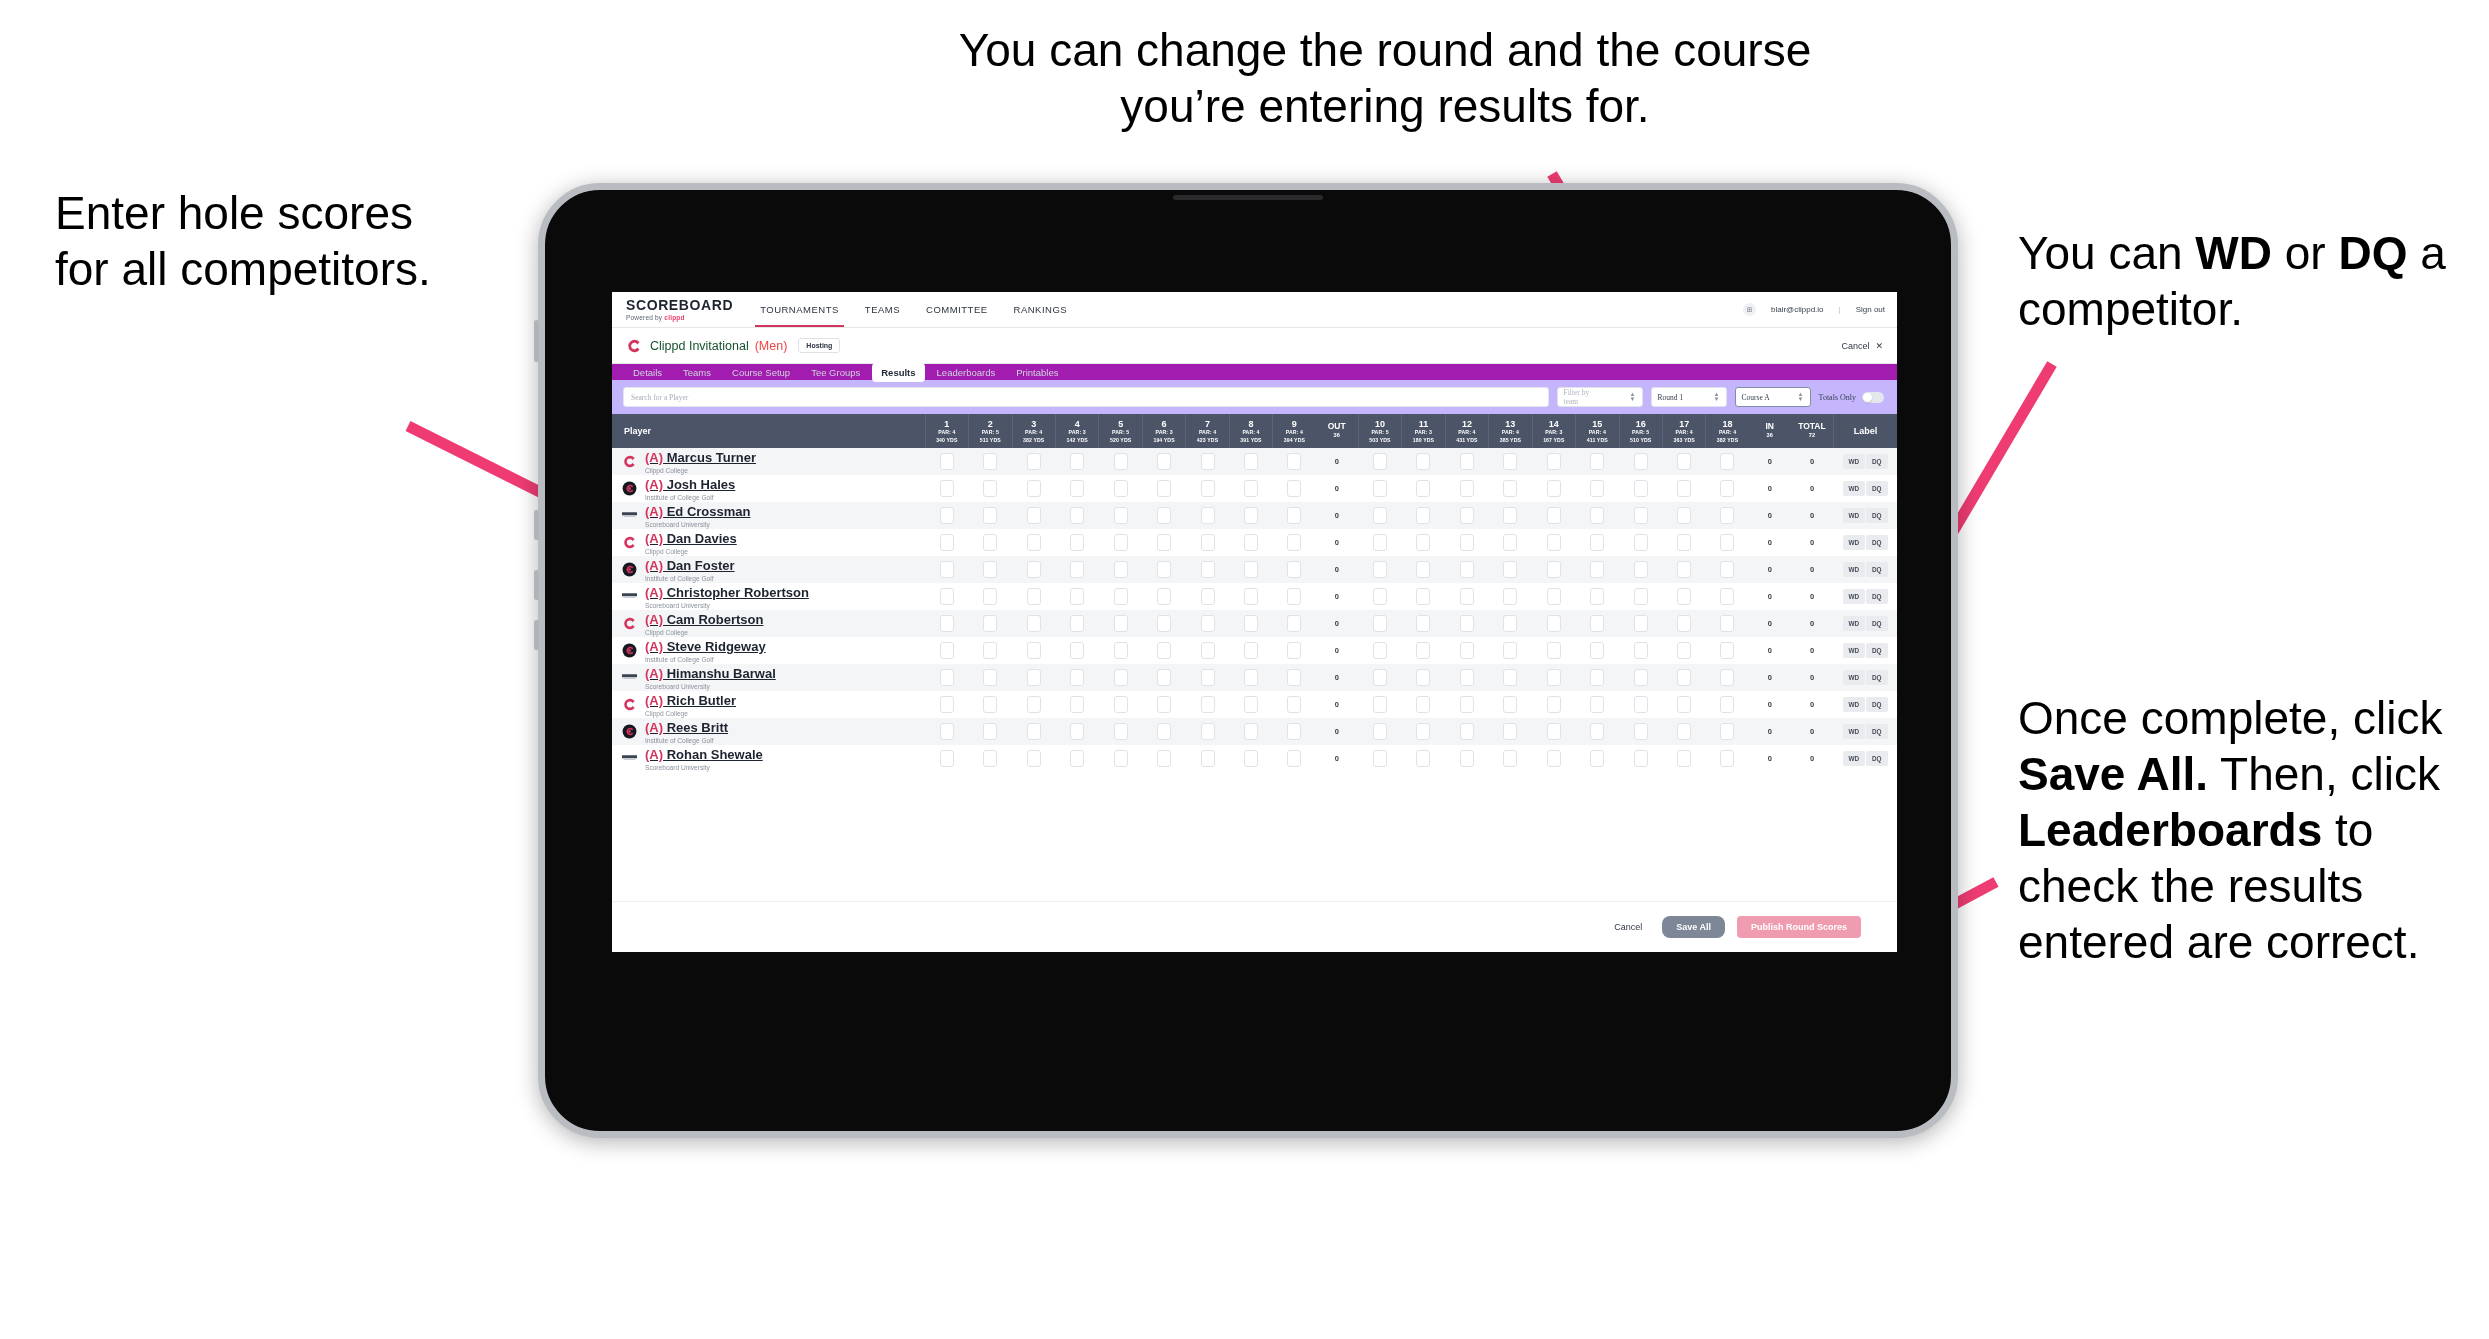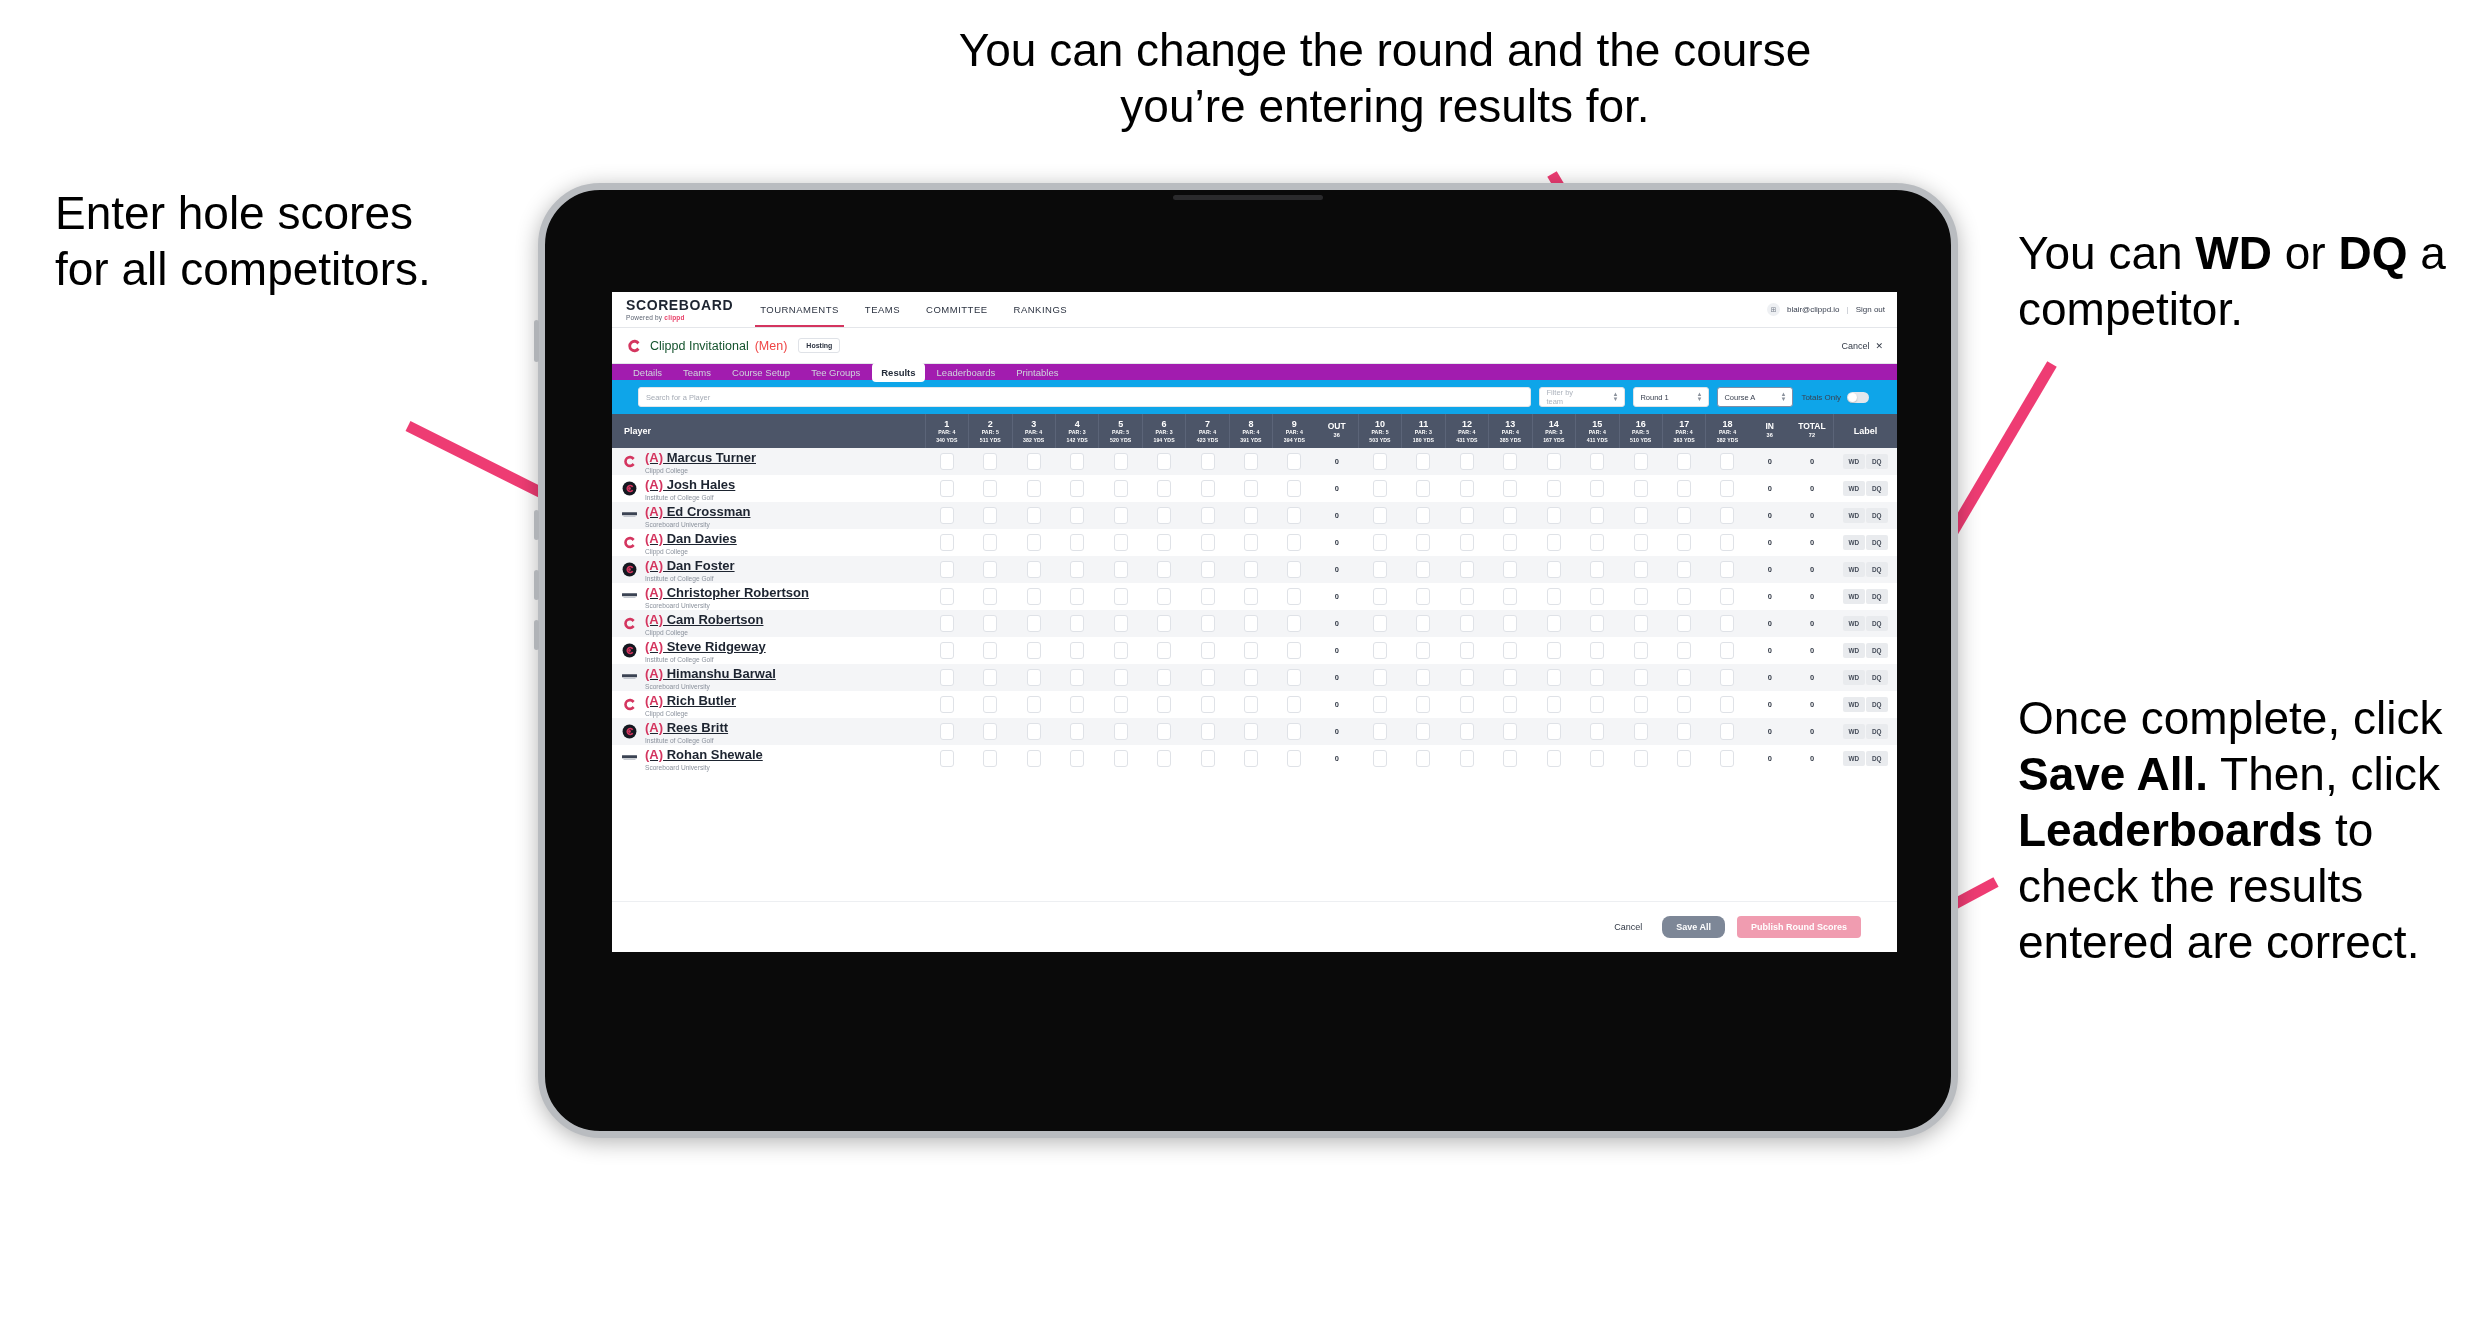--- a/index.html
+++ b/index.html
@@ -42,40 +42,40 @@
   }
 
   
   #top-nav{height:35px;background:#fff;border-bottom:1px solid #e4e6ea;display:flex;align-items:stretch;position:relative;}
   #brand{display:flex;flex-direction:column;justify-content:center;padding-left:14px;padding-right:14px;}
   #brand-title{font-size:14px;font-weight:800;letter-spacing:.6px;color:#1d2430;line-height:1;font-family:"Liberation Sans",sans-serif;}
   #brand-sub{font-size:6.5px;color:#5b6270;margin-top:2px;letter-spacing:.2px;}
   #brand-sub .pink{color:#e8426a;font-weight:700;}
   .topnav-item{display:flex;align-items:center;padding:0 13px;font-size:9.5px;letter-spacing:.5px;color:#2b3240;cursor:pointer;position:relative;}
   .topnav-item.active::after{content:"";position:absolute;left:8px;right:8px;bottom:0;height:2px;background:#d4355f;}
-  #topnav-right{margin-left:auto;display:flex;align-items:center;padding-right:12px;gap:7px;font-size:8px;color:#3a4150;}
+  #topnav-right{margin-left:auto;display:flex;align-items:center;padding-right:12px;gap:15px;font-size:8px;color:#3a4150;}
   #apps-icon{width:13px;height:13px;border-radius:50%;background:#eef0f3;display:flex;align-items:center;justify-content:center;font-size:7px;color:#79808d;}
   .sep{color:#b9bec6;}
   #signout{cursor:pointer;}
 
   
   #tourn-bar{height:35px;background:#fff;border-bottom:1px solid #e4e6ea;display:flex;align-items:center;padding:0 14px;}
   #tourn-logo{width:16px;height:16px;margin-right:8px;display:flex;align-items:center;justify-content:center;}
   #tourn-name{font-size:12.5px;color:#14532d;font-weight:400;}
   #tourn-gender{font-size:12.5px;color:#ef4444;margin-left:6px;}
   #hosting-badge{margin-left:11px;border:1px solid #dfe2e7;border-radius:3px;font-size:7px;font-weight:700;color:#2b3240;padding:3px 7px;}
   #cancel-top{margin-left:auto;font-size:9px;color:#333a47;display:flex;align-items:center;gap:6px;cursor:pointer;}
 
   
   #section-tabs{height:16px;background:#a21caf;display:flex;align-items:center;padding:0 12px;gap:3px;}
   .sec-tab{font-size:9.5px;color:#cfd4dc;padding:4px 9px;border-radius:4px;cursor:pointer;white-space:nowrap;}
   .sec-tab.active{background:#fff;color:#242c3a;font-weight:600;}
 
   
-  #filter-row{height:34px;background:#0ea5e9;display:flex;align-items:center;padding:0 26px;gap:8px;}
+  #filter-row{height:34px;background:#c4b5fd;display:flex;align-items:center;padding:0 11px;gap:8px;font-family:Liberation Serif, serif;}
   #search-input{flex:1;height:18px;background:#fff;border:1px solid #e2e5ea;border-radius:3px;font-size:7.5px;color:#a5abb5;display:flex;align-items:center;padding:0 7px;cursor:text;}
   .mini-select{height:18px;background:#fff;border:1px solid #dfe2e7;border-radius:3px;font-size:7.5px;color:#3a4150;display:flex;align-items:center;justify-content:space-between;padding:0 6px;cursor:pointer;gap:7px;}
   #filter-team{width:72px;color:#aeb4bd;gap:39px;}
   #round-select{width:62px;}
   #course-select{width:62px;border-color:#7f8ea8;}
   .spinner{font-size:6px;line-height:.85;color:#8b929c;display:flex;flex-direction:column;}
   #totals-only-wrap{display:flex;align-items:center;gap:6px;padding-right:2px;}
   #totals-only-label{font-size:8px;color:#3a4150;}
   #totals-toggle{width:22px;height:11px;border-radius:6px;background:#e4e7ec;position:relative;cursor:pointer;}
   #totals-toggle::after{content:"";position:absolute;left:1px;top:1px;width:9px;height:9px;border-radius:50%;background:#fff;box-shadow:0 1px 2px rgba(0,0,0,.2);}

